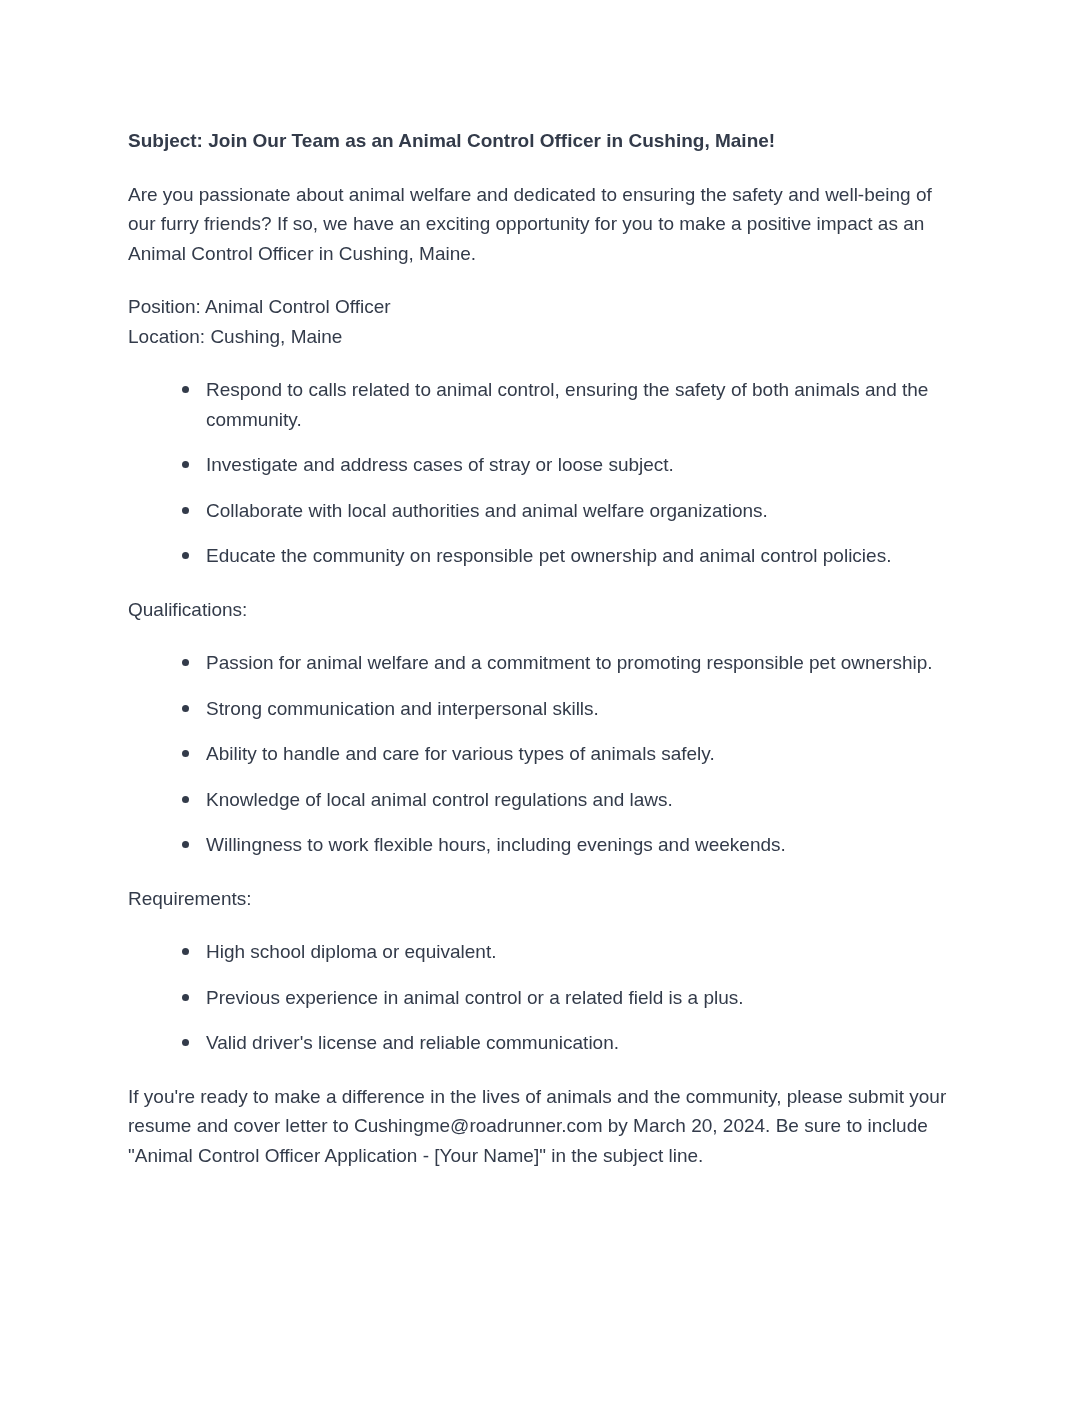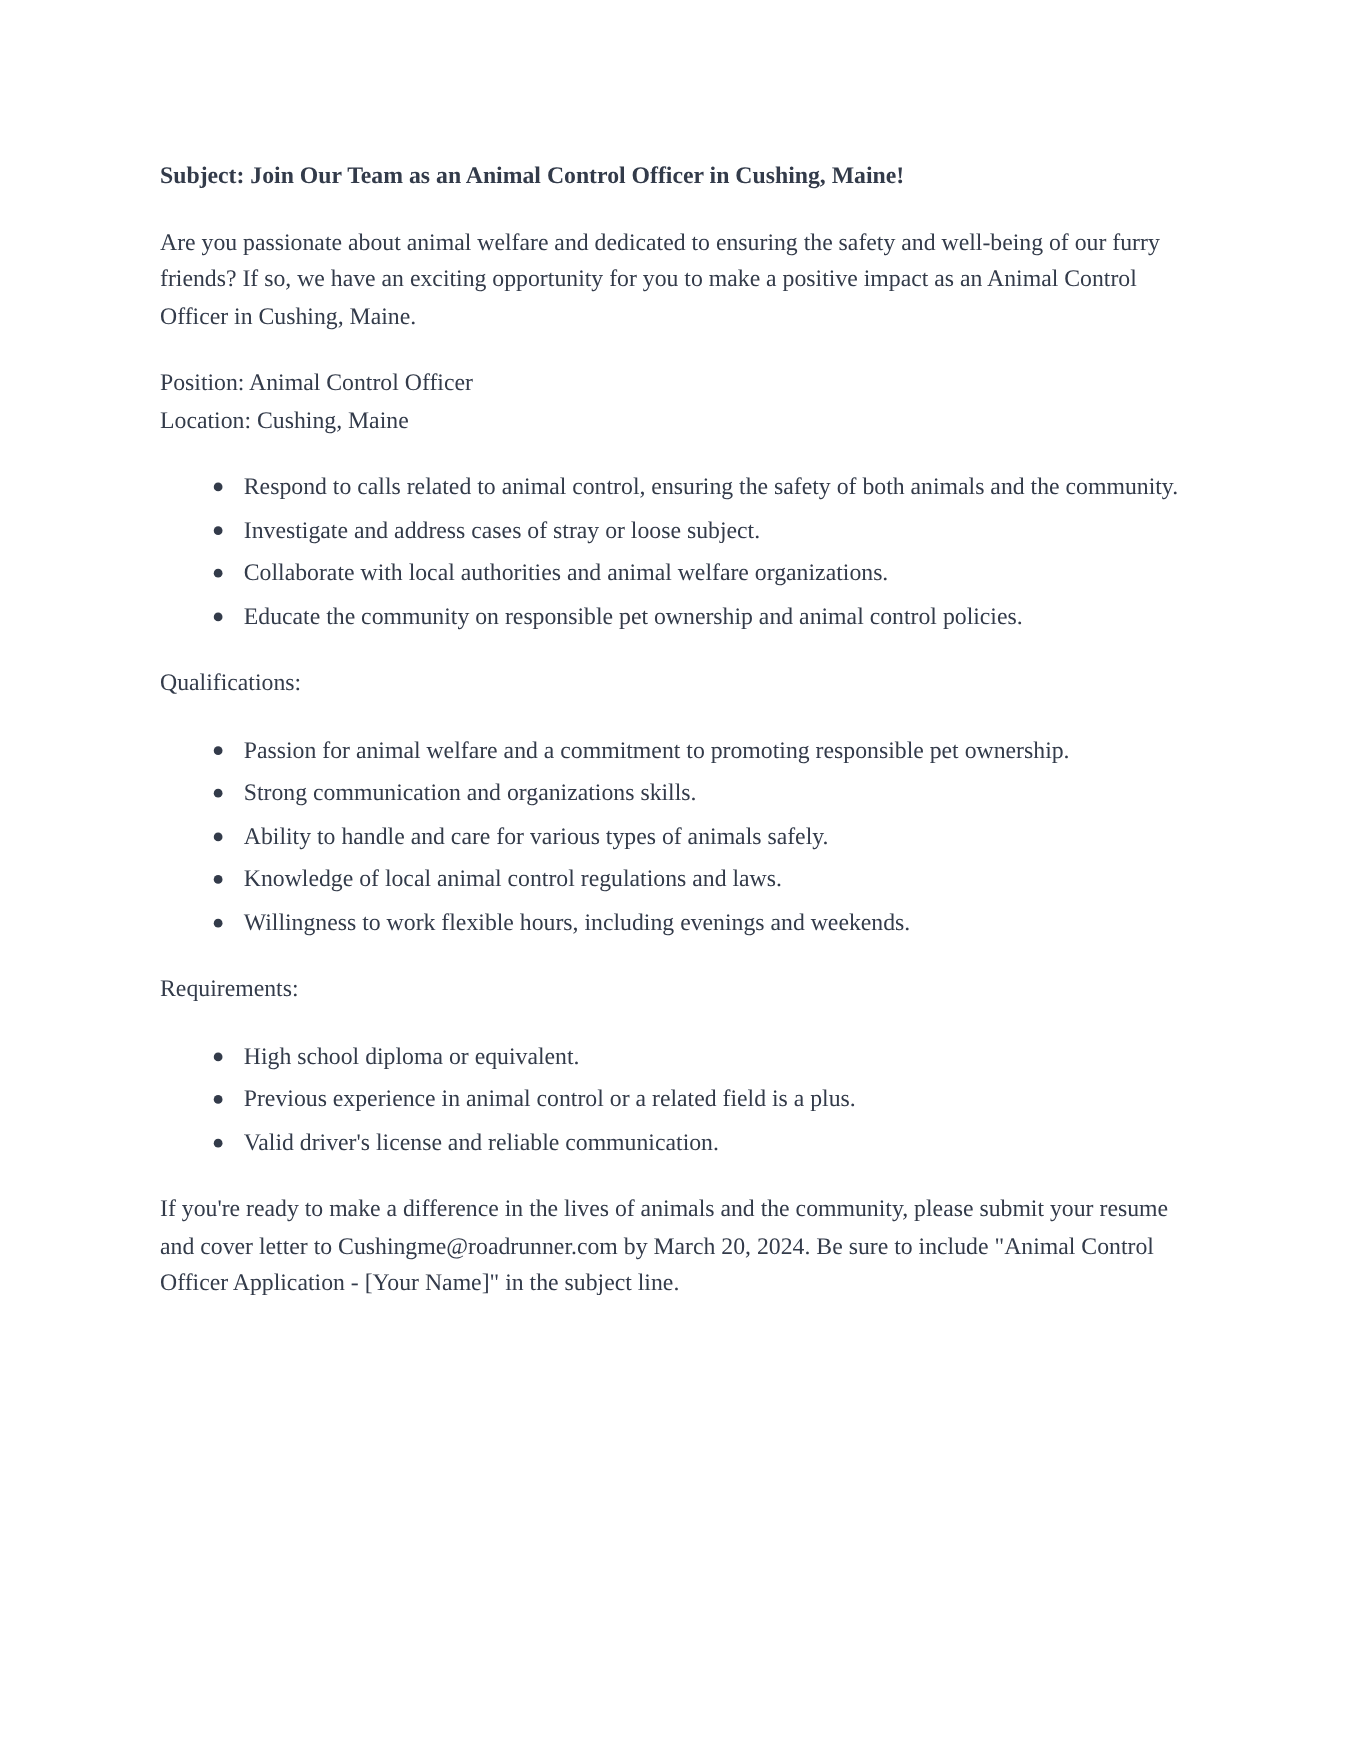--- a/index.html
+++ b/index.html
@@ -6,40 +6,40 @@
     margin: 0;
     padding: 0;
     background: #ffffff;
   }
   .page {
     width: 1088px;
     height: 1408px;
     background: #ffffff;
     box-sizing: border-box;
     padding: 126px 128px 0 128px;
-    font-family: Liberation Serif, serif;
+    font-family: Liberation Sans, sans-serif;
     font-size: 19px;
     line-height: 29.5px;
     color: #333b4a;
     overflow: hidden;
   }
   .para {
     margin: 0 0 24px 0;
   }
   .subject {
     font-weight: 700;
   }
   .bullet-list {
     margin: 0 0 24px 0;
     padding: 0 0 0 62px;
     list-style: none;
   }
   .bullet-list li {
     position: relative;
-    margin: 5px;
+    margin: 16px;
   }
   .bullet-list li::before {
     content: "";
     position: absolute;
     left: -24px;
     top: 11px;
     width: 7px;
     height: 7px;
     border-radius: 50%;
     background: #333b4a;
@@ -71,21 +71,21 @@
       <li>Educate the community on responsible pet ownership and animal control policies.</li>
 
     </ul>
 
   <p class="para">Qualifications:</p>
 
   <ul class="bullet-list">
 
       <li>Passion for animal welfare and a commitment to promoting responsible pet ownership.</li>
 
-      <li>Strong communication and organizations skills.</li>
+      <li>Strong communication and interpersonal skills.</li>
 
       <li>Ability to handle and care for various types of animals safely.</li>
 
       <li>Knowledge of local animal control regulations and laws.</li>
 
       <li>Willingness to work flexible hours, including evenings and weekends.</li>
     </ul>
 
   <p class="para">Requirements:</p>
 

